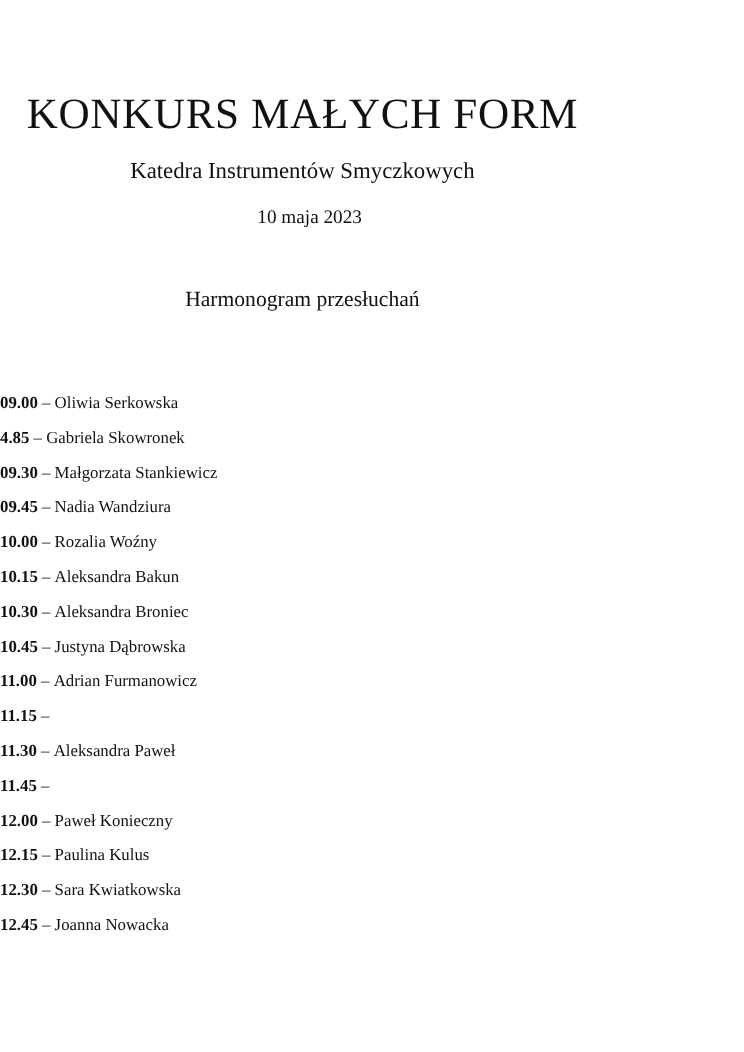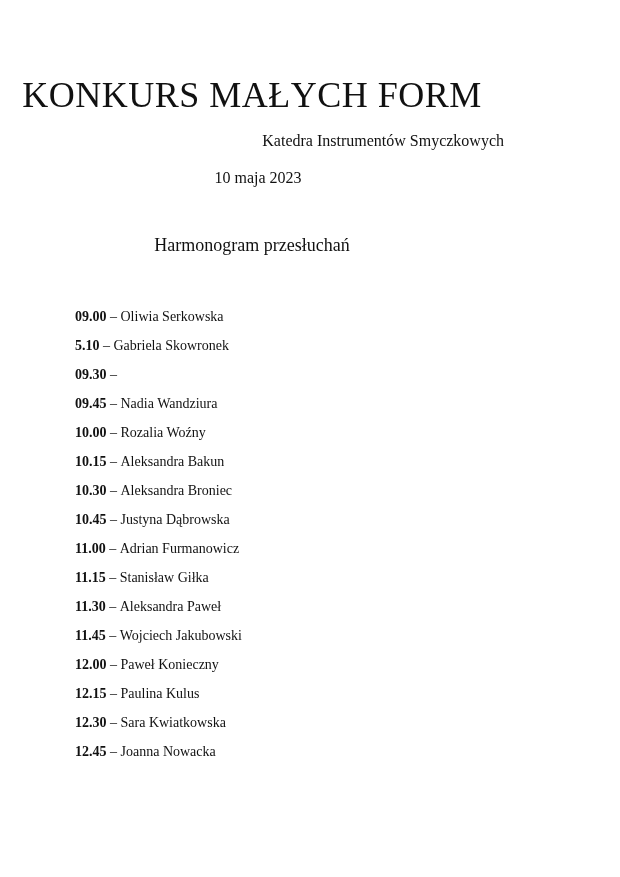--- a/index.html
+++ b/index.html
@@ -22,43 +22,42 @@
     font-size: 36px;
     line-height: 1.1;
     font-weight: 400;
     text-align: center;
     letter-spacing: 0.5px;
     white-space: nowrap;
   }
   .doc-subtitle {
     margin: 0;
     margin-top: 16px;
-    font-size: 16px;
+    font-size: 19px;
     font-weight: 400;
-    text-align: right;
+    text-align: center;
   }
   .doc-date {
     margin: 0;
     margin-top: 19px;
     font-size: 16px;
     font-weight: 400;
     text-align: center;
     padding-left: 12px;
   }
   .section-heading {
     margin: 0;
     margin-top: 48px;
     font-size: 18px;
     font-weight: 400;
     text-align: center;
     text-underline-offset: 3px;
   }
   .schedule-list {
-    margin-top: 46px;
-    padding-left: 75px;
+    margin-top: 62px;
     padding-right: 60px;
   }
   .entry {
     height: 29px;
     display: flex;
     align-items: center;
     font-size: 14px;
     line-height: 29px;
     white-space: pre;
   }
@@ -79,29 +78,29 @@
   <h1 class="doc-title">KONKURS MAŁYCH FORM</h1>
 
   <p class="doc-subtitle">Katedra Instrumentów Smyczkowych</p>
 
   <p class="doc-date">10 maja 2023</p>
 
   <h2 class="section-heading">Harmonogram przesłuchań</h2>
 
   <div class="schedule-list">
       <div class="entry"><span class="time">09.00</span><span class="sep"> – </span><span class="name">Oliwia Serkowska</span></div>
-      <div class="entry"><span class="time">5.10</span><span class="sep"> – </span><span class="name">Gabriela Skowronek</span></div>
-      <div class="entry"><span class="time">09.30</span><span class="sep"> – </span></div>
+      <div class="entry"><span class="time">4.85</span><span class="sep"> – </span><span class="name">Gabriela Skowronek</span></div>
+      <div class="entry"><span class="time">09.30</span><span class="sep"> – </span><span class="name">Małgorzata Stankiewicz</span></div>
       <div class="entry"><span class="time">09.45</span><span class="sep"> – </span><span class="name">Nadia Wandziura</span></div>
       <div class="entry"><span class="time">10.00</span><span class="sep"> – </span><span class="name">Rozalia Woźny</span></div>
       <div class="entry"><span class="time">10.15</span><span class="sep"> – </span><span class="name">Aleksandra Bakun</span></div>
       <div class="entry"><span class="time">10.30</span><span class="sep"> – </span><span class="name">Aleksandra Broniec</span></div>
       <div class="entry"><span class="time">10.45</span><span class="sep"> – </span><span class="name">Justyna Dąbrowska</span></div>
       <div class="entry"><span class="time">11.00</span><span class="sep"> – </span><span class="name">Adrian Furmanowicz</span></div>
-      <div class="entry"><span class="time">11.15</span><span class="sep"> – </span><span class="name">Stanisław Giłka</span></div>
+      <div class="entry"><span class="time">11.15</span><span class="sep"> – </span></div>
       <div class="entry"><span class="time">11.30</span><span class="sep"> – </span><span class="name">Aleksandra Paweł</span></div>
-      <div class="entry"><span class="time">11.45</span><span class="sep"> – </span><span class="name">Wojciech Jakubowski</span></div>
+      <div class="entry"><span class="time">11.45</span><span class="sep"> – </span></div>
       <div class="entry"><span class="time">12.00</span><span class="sep"> – </span><span class="name">Paweł Konieczny</span></div>
       <div class="entry"><span class="time">12.15</span><span class="sep"> – </span><span class="name">Paulina Kulus</span></div>
       <div class="entry"><span class="time">12.30</span><span class="sep"> – </span><span class="name">Sara Kwiatkowska</span></div>
       <div class="entry"><span class="time">12.45</span><span class="sep"> – </span><span class="name">Joanna Nowacka</span></div>
     </div>
 </div>
 
 </body></html>

